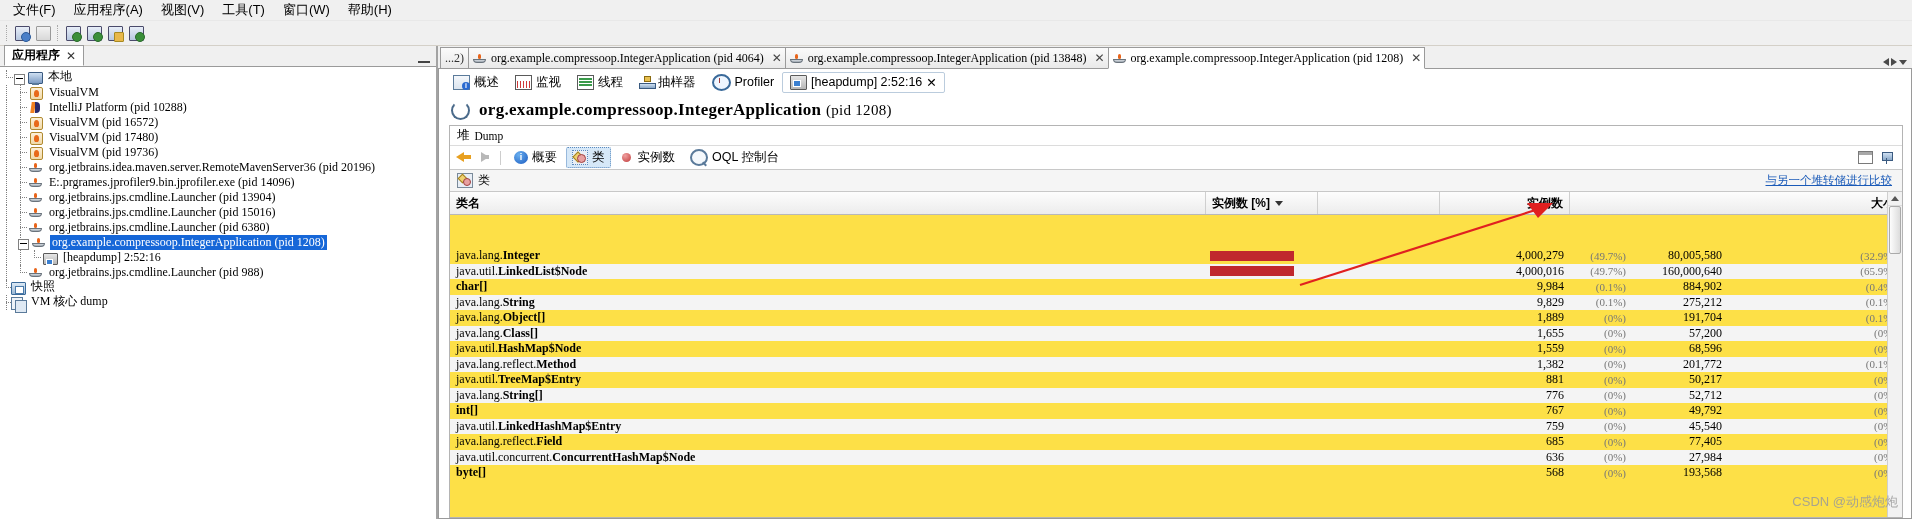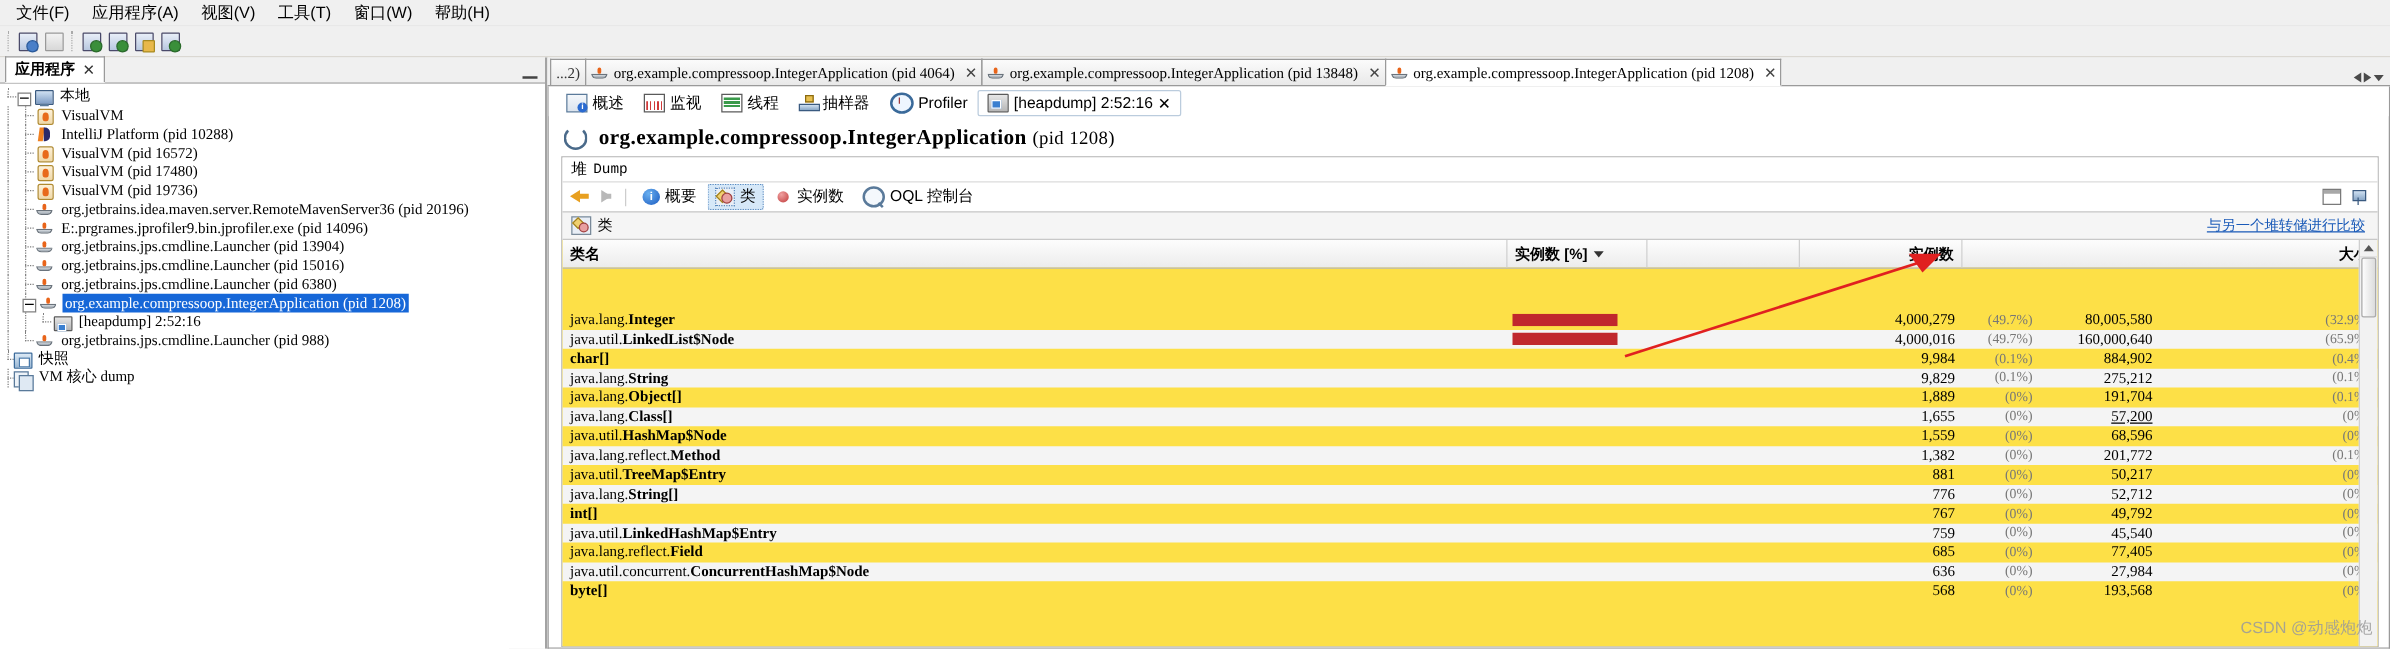--- a/index.html
+++ b/index.html
@@ -98,21 +98,21 @@
   .si-heapdump{background:linear-gradient(#e6e6e6,#b6b6b6);border:1px solid #5a5a5a;border-radius:1px;}
   .si-heapdump::after{content:"";position:absolute;left:2px;top:4px;width:6px;height:5px;background:#3a7fd0;border:1px solid #fff;}
 
   .titlerow{display:flex;align-items:center;gap:9px;padding:7px 0 5px 12px;}
   .spinner{width:15px;height:15px;border:2.5px solid #4a6a8a;border-top-color:transparent;border-radius:50%;flex:0 0 auto;}
   .titletext{font-family:"Liberation Serif","DejaVu Serif",serif;font-size:17px;font-weight:bold;letter-spacing:.3px;}
   .titletext .pid{font-weight:normal;font-size:15px;}
 
   .innerpanel{margin:0 8px 0 10px;border:1px solid #b4b4b4;background:#fff;flex:1 1 auto;display:flex;flex-direction:column;min-height:0;}
   .heaplabel{height:19px;display:flex;align-items:center;gap:5px;padding-left:7px;background:#fff;font-size:12.5px;}
-  .heaplabel .dump{font-family:Liberation Mono, monospace;font-size:11.5px;}
+  .heaplabel .dump{font-family:Liberation Serif, serif;font-size:11.5px;}
 
   .heaptool{height:23px;display:flex;align-items:center;gap:3px;padding:0 6px;background:#fff;border-top:1px solid #dcdcdc;position:relative;}
   .navbtn{width:17px;height:15px;position:relative;flex:0 0 auto;}
   .navarw{position:absolute;left:0;top:2px;width:0;height:0;border-top:5px solid transparent;border-bottom:5px solid transparent;}
   .navarw.back{border-right:8px solid #e8a020;}
   .navarw.fwd{border-left:8px solid #b8b8b8;left:5px;}
   .navarw.back::after{content:"";position:absolute;left:8px;top:-2px;width:7px;height:4px;background:#e8a020;}
   .navarw.fwd::after{content:"";position:absolute;left:-7px;top:-2px;width:7px;height:4px;background:#b8b8b8;}
   .vsep{width:1px;height:14px;background:#cdcdcd;margin:0 4px;}
   .htbtn{display:flex;align-items:center;gap:4px;padding:1px 5px;font-size:12.5px;border:1px solid transparent;white-space:nowrap;}
@@ -597,21 +597,21 @@
                     <span class="cls-name">Class[]</span>
                   </div>
                   <div class="td c2 bar">
                     <div class="barfill" style="width: 0%;"></div>
                   </div>
                   <div class="td c3"></div>
                   <div class="td c4 num">1,655</div>
                   <div class="td num" style="flex: 0 0 62px;">
                     <span class="pct">(0%)</span>
                   </div>
-                  <div class="td num" style="flex: 0 0 96px; text-decoration: underline;">57,200</div>
+                  <div class="td num" style="flex: 0 0 96px;">57,200</div>
                   <div class="td num" style="flex: 1 1 auto;">
                     <span class="pct">(0%)</span>
                   </div>
                 </div>
                 <div class="trow">
                   <div class="td c1">
                     <span class="cls-pkg">java.util.</span>
                     <span class="cls-name">HashMap$Node</span>
                   </div>
                   <div class="td c2 bar">

